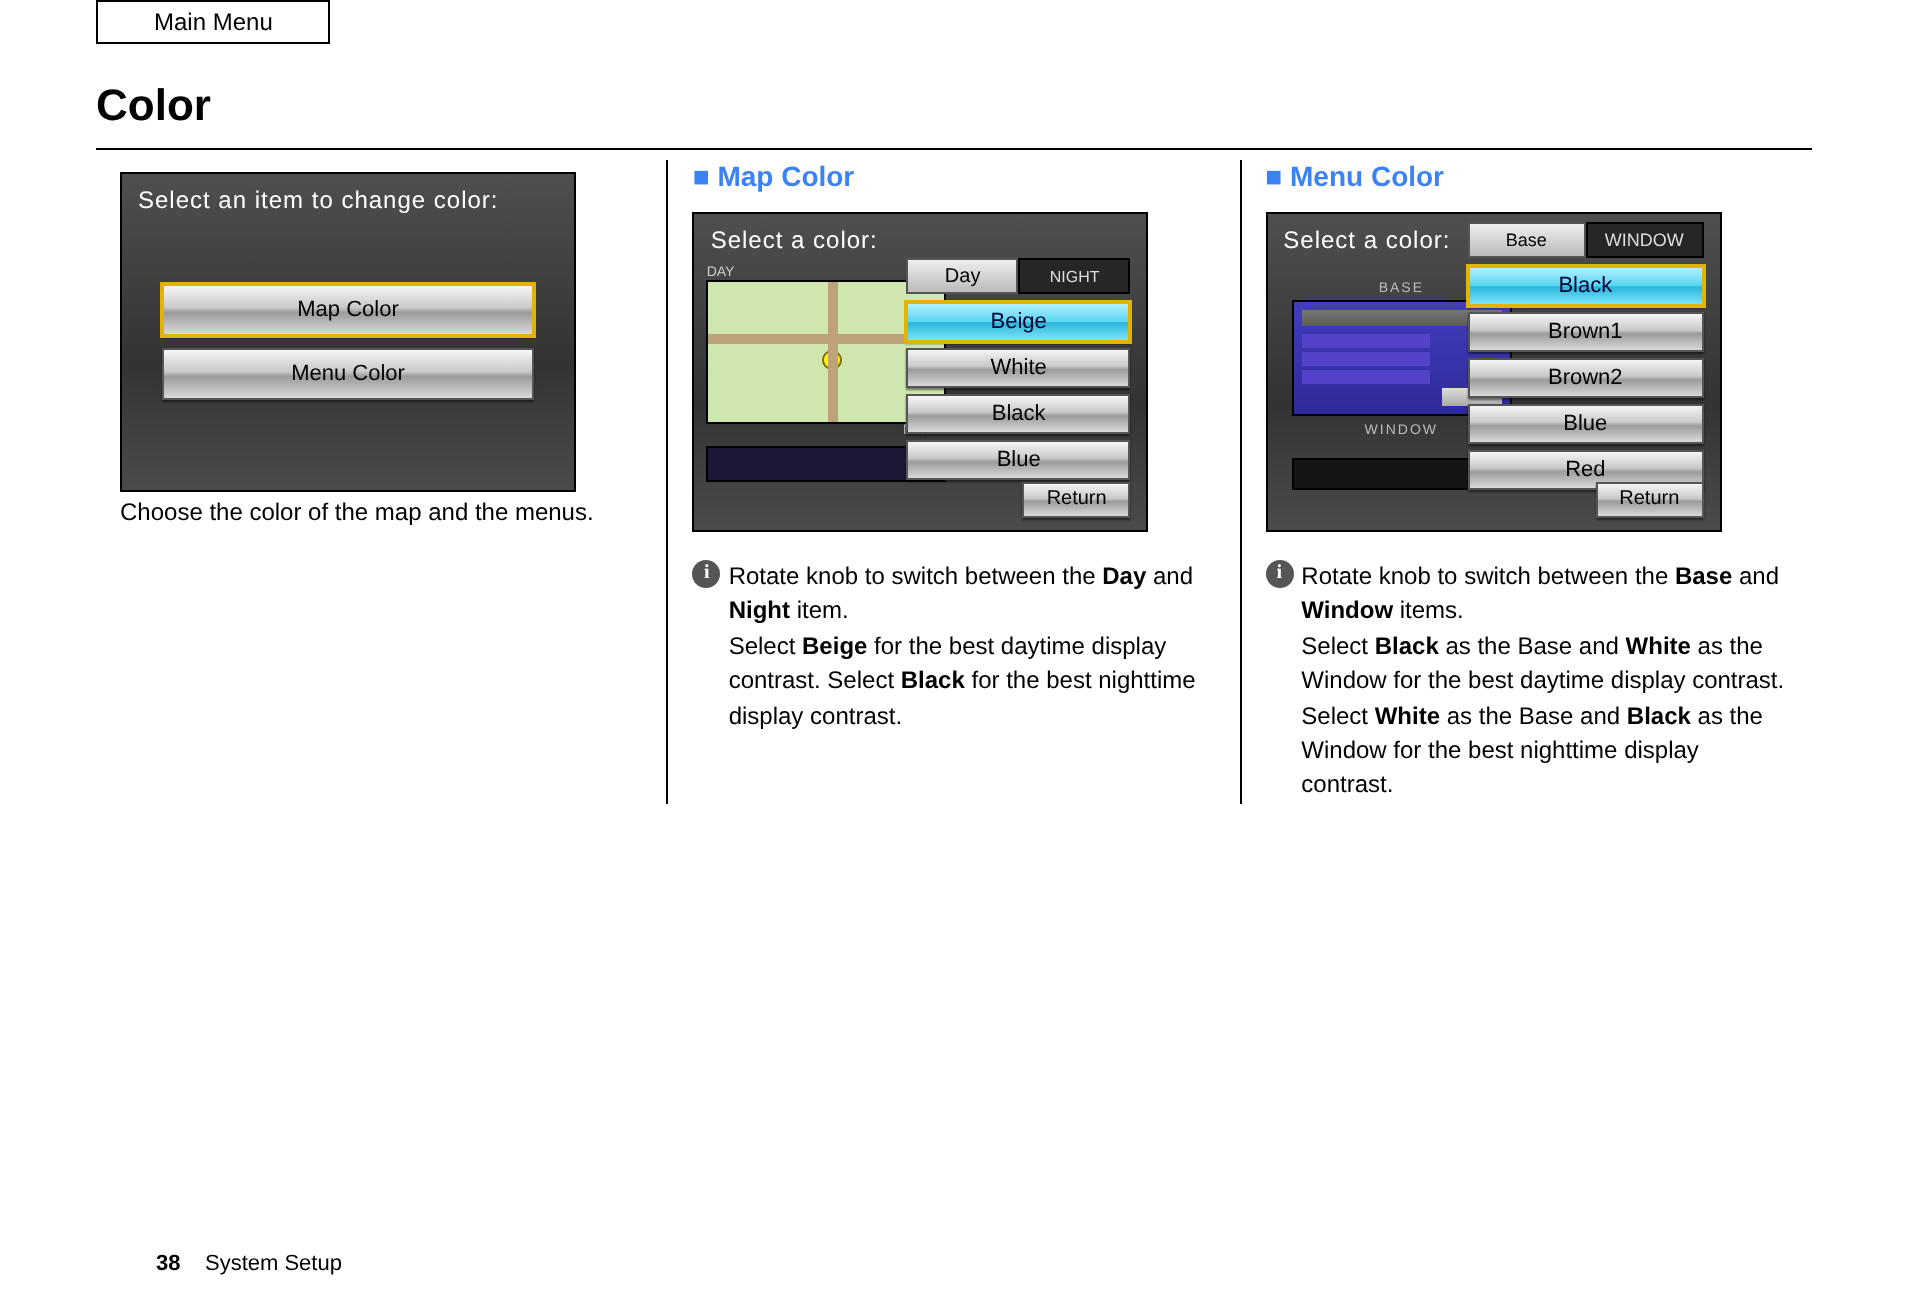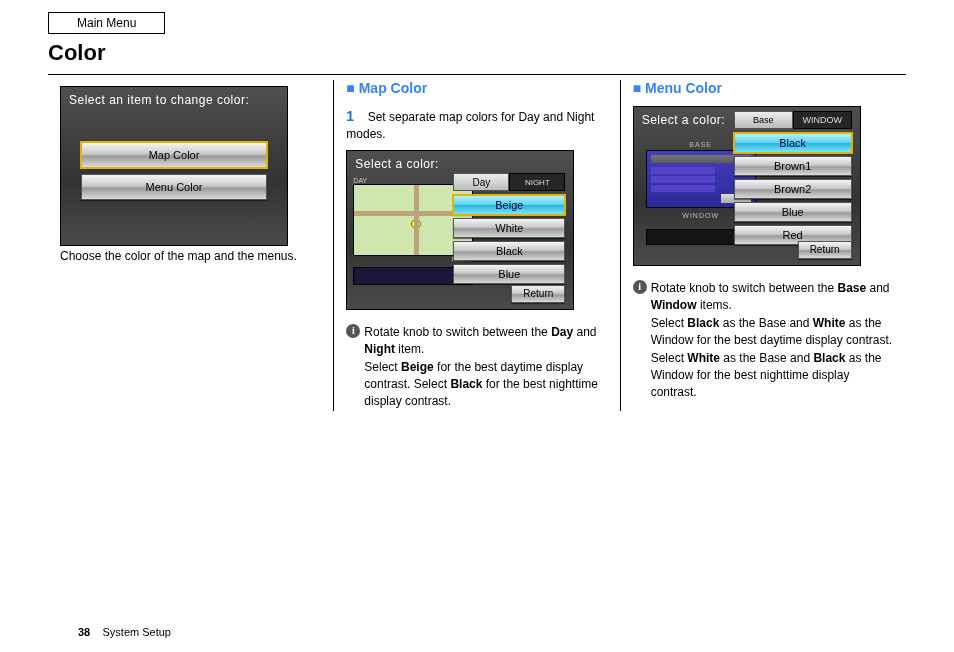--- a/index.html
+++ b/index.html
@@ -8,21 +8,21 @@
     height: 652px;
     background: #fff;
     font-family: Arial, Helvetica, sans-serif;
     font-size: 12px;
     color: #000;
     position: relative;
   }
   .main-menu-box {
     position: absolute;
     left: 48px;
-    top: 12px;
+    top: 0;
     border: 1px solid #000;
     padding: 3px 28px;
     font-size: 12px;
   }
   .heading-row {
     position: absolute;
     left: 48px;
     top: 40px;
     width: 858px;
     border-bottom: 1px solid #000;
@@ -191,24 +191,20 @@
       </div>
     </div>
 
     <p class="body-copy">Choose the color of the map and the menus.</p>
   </div>
 
   <div class="col">
     <div class="subhead">
       ■ <span>Map Color</span>
     </div>
-    <p class="lead">
-      <span class="letterlabel link-blue">1</span>
-      <span>Set separate map colors for Day and Night modes.</span>
-    </p>
 
     <div class="unit">
       <div class="unit-title">Select a color:</div>
       <div class="u2-left">
         <div>DAY</div>
         <div class="u2-map-day">
           <div class="map-icon"></div>
         </div>
         <div style="text-align:right">NIGHT</div>
         <div class="u2-map-night"></div>

